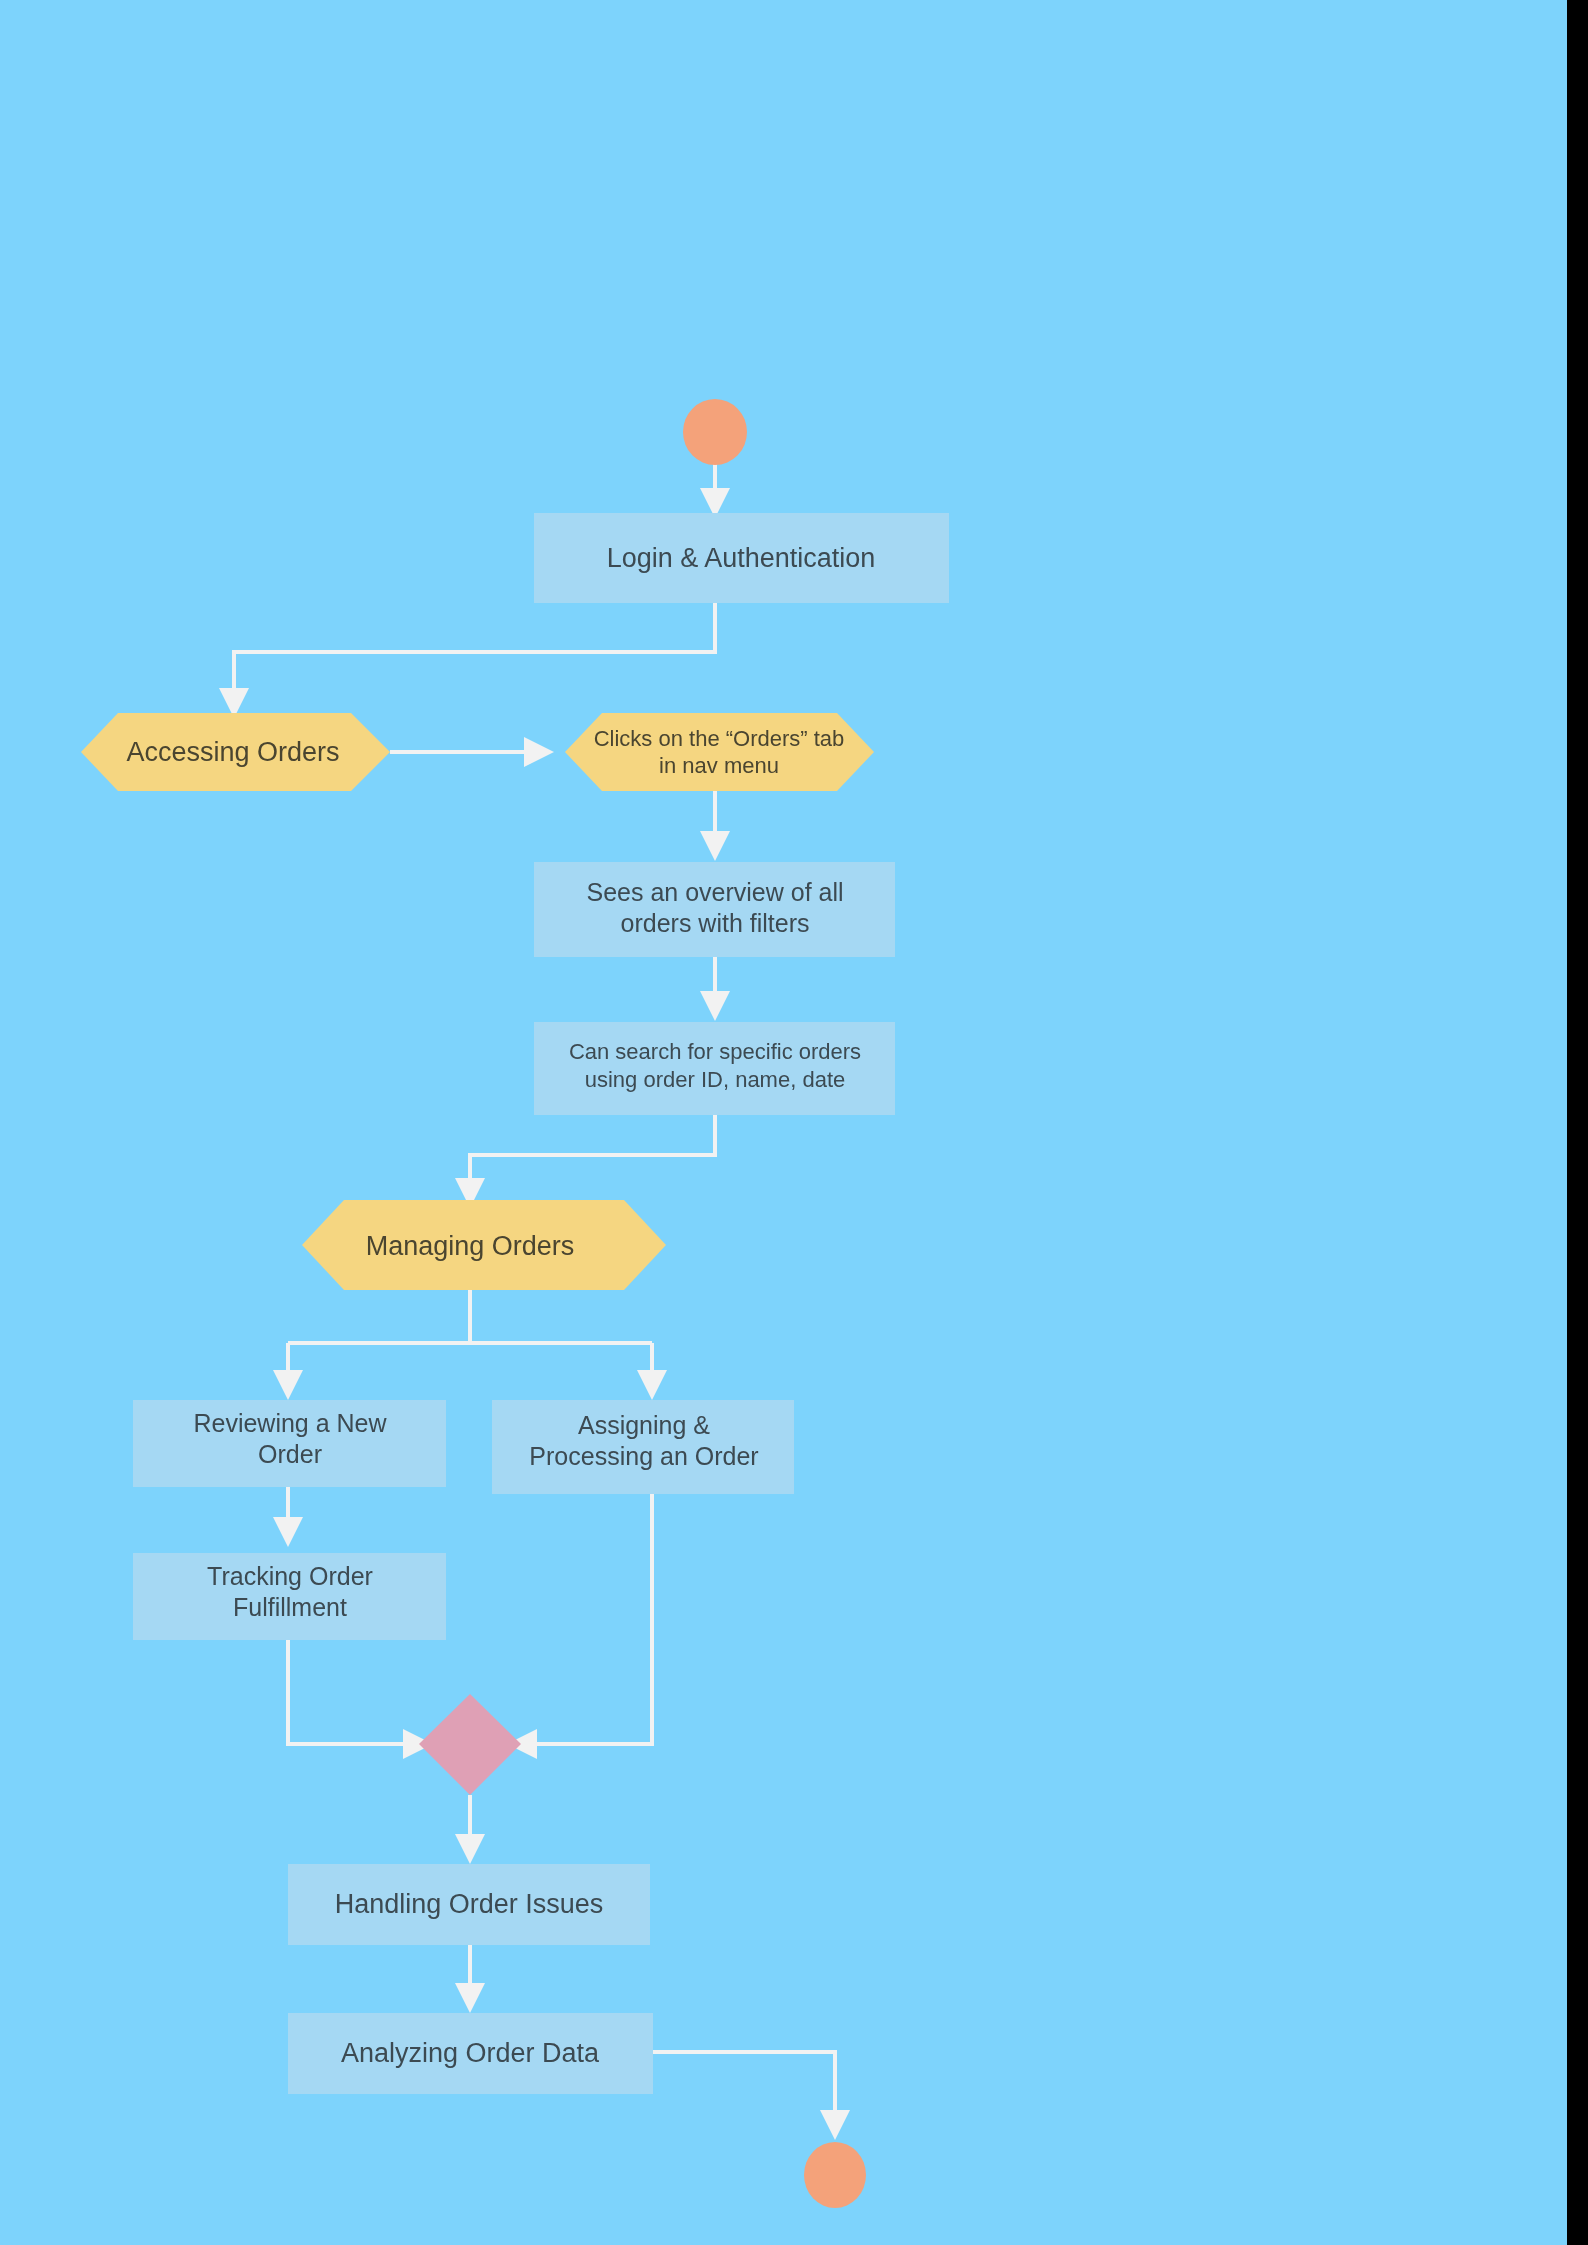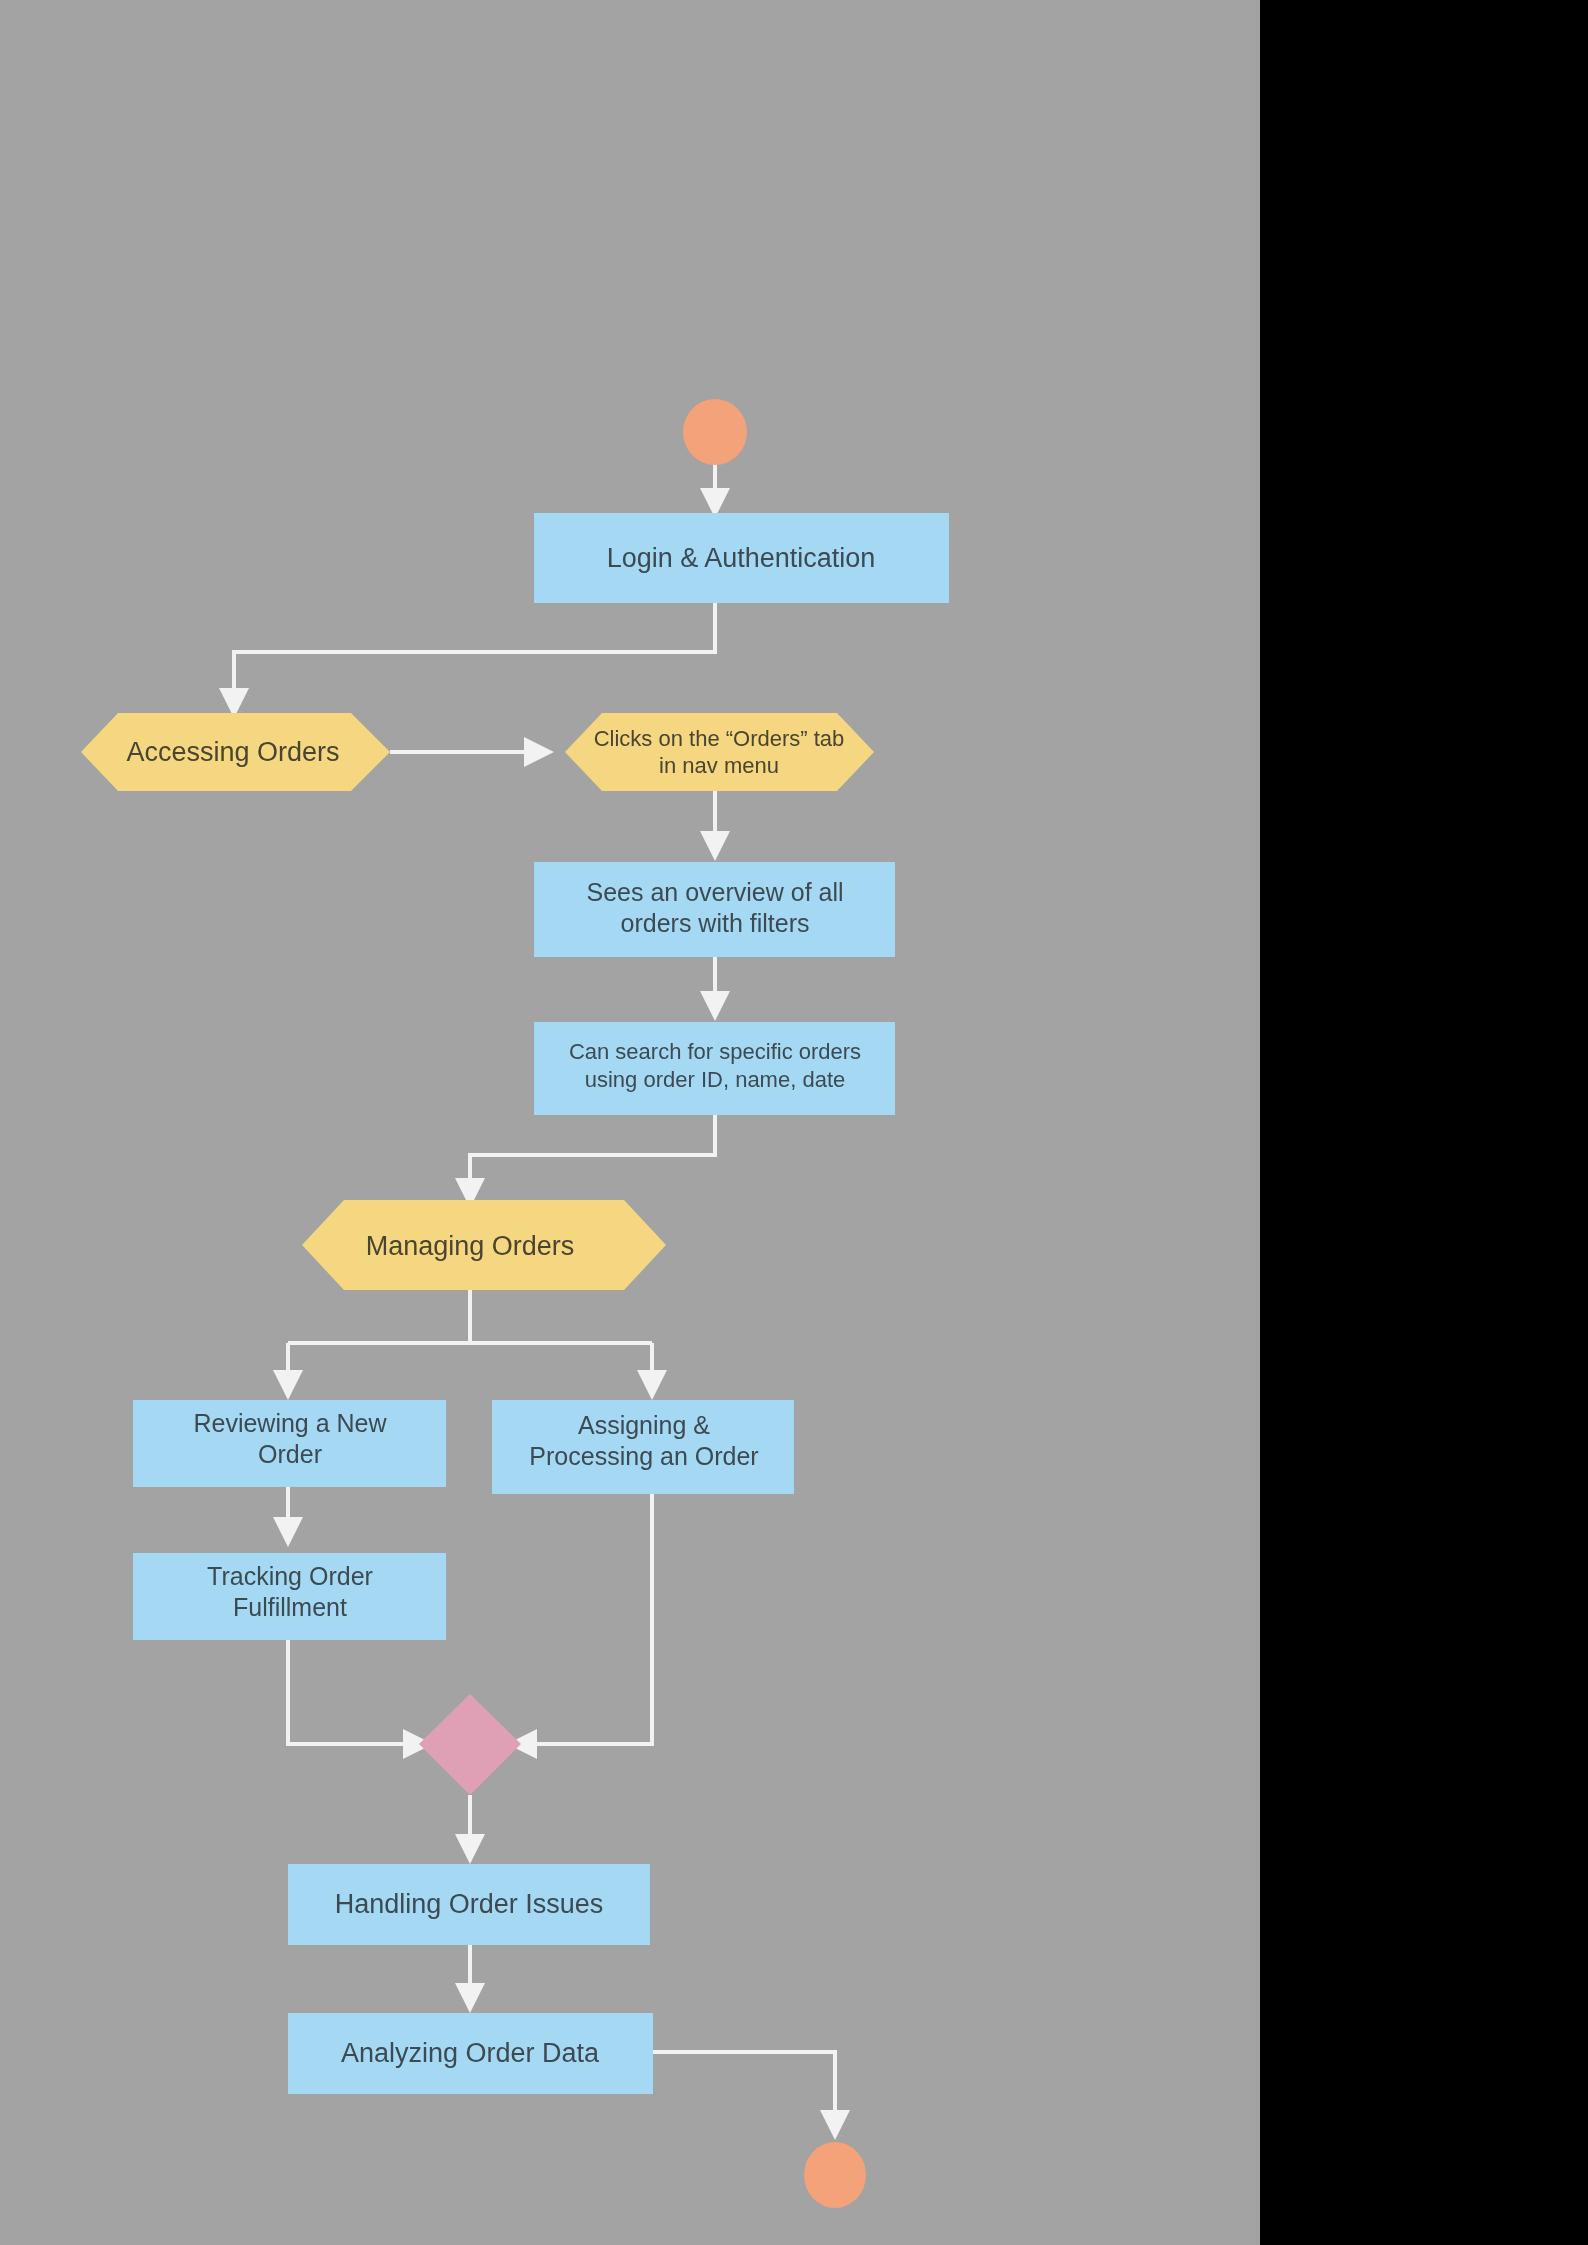--- a/index.html
+++ b/index.html
@@ -8,23 +8,23 @@
     background: #000000;
   }
   body {
     width: 1588px;
     height: 2245px;
     font-family: "Liberation Sans", sans-serif;
     overflow: hidden;
   }
   #flow-root {
     position: relative;
-    width: 1260px;
+    width: 1567px;
     height: 2245px;
-    background: #a3a3a3;
+    background: #7dd3fc;
   }
   svg#flow-svg {
     display: block;
     width: 1588px;
     height: 2245px;
   }
   .node-label {
     font-family: "Liberation Sans", sans-serif;
     fill: #3c4a52;
     text-anchor: middle;

